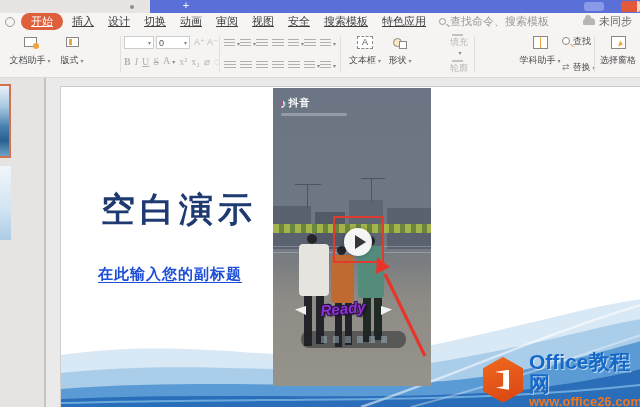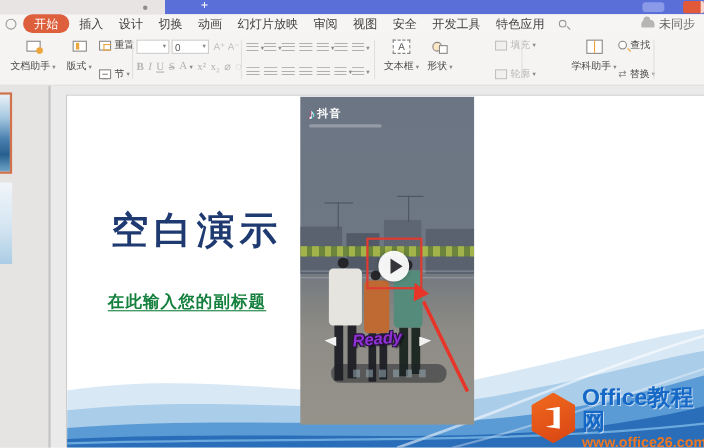--- a/index.html
+++ b/index.html
@@ -13,39 +13,39 @@
   .new-tab { position:absolute; left:176px; top:-1px; color:#fff; font-size:11px; line-height:13px; width:20px; text-align:center; }
   .mini-btn { position:absolute; top:2px; height:9px; border-radius:3px; }
   .btn-blue { left:584px; width:20px; background:#8a99e8; }
   .btn-orange { left:621px; top:1px; width:19px; height:11px; border-radius:2px; background:#e2593a;
     box-shadow: inset -10px 0 0 -7px rgba(255,255,255,.75); }
 
   
   .menubar { position:absolute; left:0; top:13px; width:640px; height:17px; background:#f7f5f4;
     display:flex; align-items:center; font-size:11px; color:#3f3f3f; }
   .menu-lead { width:10px; height:10px; border:1px solid #9a9896; border-radius:50%; margin:0 6px 0 5px; }
-  .menu-item { padding:1px 7px; white-space:nowrap; }
+  .menu-item { padding:1px 7px; white-space:nowrap;text-decoration:underline; }
   .menu-item.active { background:#dd5f3c; color:#fff; border-radius:9px; padding:1px 10px; margin-right:2px; }
   .menu-search { display:flex; align-items:center; color:#9a9896; margin-left:6px; white-space:nowrap; }
   .mag { width:7px; height:7px; border:1px solid #9a9896; border-radius:50%; position:relative; margin-right:4px; }
   .mag::after { content:""; position:absolute; left:6px; top:6px; width:4px; height:1px; background:#9a9896; transform:rotate(45deg); }
   .menu-right { margin-left:auto; display:flex; align-items:center; color:#666; white-space:nowrap; padding-right:8px; }
   .cloud { width:12px; height:7px; background:#b7b5b3; border-radius:4px 4px 1px 1px; position:relative; margin-right:4px; }
   .cloud::before { content:""; position:absolute; left:2px; top:-3px; width:6px; height:6px; border-radius:50%; background:#b7b5b3; }
   .caret { font-size:6px; color:#8a8886; margin-left:2px; }
 
   
   .toolbar { position:absolute; left:0; top:30px; width:640px; height:48px; background:#f6f4f3; border-bottom:1px solid #dddbd9; }
   .sep { position:absolute; top:6px; width:1px; height:36px; background:#e2e0de; }
   .bigbtn { position:absolute; top:3px; display:flex; flex-direction:column; align-items:center; }
   .bigbtn .lbl { font-size:9px; color:#4a4a4a; margin-top:3px; white-space:nowrap; }
   .icbox { width:20px; height:18px; display:flex; align-items:center; justify-content:center; }
   .stack { position:absolute; display:flex; flex-direction:column; justify-content:space-between; height:40px; top:4px; }
   .srow { display:flex; align-items:center; font-size:9px; color:#4a4a4a; white-space:nowrap; height:14px; }
-  .srow.dis { color:#b9b7b5; }
+  .srow.dis { color:#b9b7b5;flex-direction:column; }
   .srow .sic { margin-right:3px; }
 
   .mini-rect { width:13px; height:10px; border:1px solid #8a8885; background:#fff; position:relative; }
   .acc-star::after { content:""; position:absolute; right:-3px; bottom:-3px; width:6px; height:6px; background:#eda53c; border-radius:50%; }
   .acc-col::after { content:""; position:absolute; left:2px; top:1px; bottom:1px; width:3px; background:#eda53c; }
   .acc-arrow::after { content:""; position:absolute; left:3px; top:2px; width:6px; height:4px; border:1px solid #eda53c; border-right:none; }
   .acc-rows::after { content:""; position:absolute; left:2px; right:2px; top:3px; height:3px; border-top:1px solid #8a8885; border-bottom:1px solid #8a8885; }
   .ic-sm { width:11px; height:9px; border:1px solid #8a8885; background:#fff; position:relative; }
   .dis .ic-sm { border-color:#c4c2c0; background:#f2f0ef; }
   .ic-pic::after { content:""; position:absolute; left:1px; bottom:0; border-left:4px solid transparent; border-right:4px solid transparent; border-bottom:4px solid #7cae5a; }
@@ -73,21 +73,21 @@
   .workspace { position:absolute; left:0; top:78px; width:640px; height:329px; background:#ebeaea; }
   .panel { position:absolute; left:0; top:0; width:46px; height:329px; background:#e6e4e3; border-right:2px solid #c6c4c2; overflow:hidden; }
   .thumb { position:absolute; left:-120px; width:131px; height:74px; }
   .thumb1 { top:6px; border:2px solid #d0734d; background:linear-gradient(180deg,#e9f1f8 0%,#a6c8e1 30%,#497fae 58%,#27608f 78%,#6fa3c8 100%); }
   .thumb2 { top:88px; background:linear-gradient(180deg,#f0f5fa 0%,#d4e5f2 55%,#abcce5 100%); }
 
   .canvas { position:absolute; left:48px; top:0; width:592px; height:329px; }
   .slide { position:absolute; left:12px; top:8px; width:580px; height:321px; background:#fff; border-left:1px solid #cfcdcb; border-top:1px solid #cfcdcb; overflow:hidden; }
   .waves { position:absolute; left:0; bottom:0; width:580px; height:130px; }
   .slide-title { position:absolute; left:40px; top:100px; font-family:"DejaVu Serif","Liberation Serif",serif; font-weight:bold; font-size:34px; letter-spacing:5px; color:#1e3a70; }
-  .slide-sub { position:absolute; left:37px; top:178px; font-family:"DejaVu Serif","Liberation Serif",serif; font-weight:bold; font-size:15px; letter-spacing:1px; color:#15803d; text-decoration:underline; text-underline-offset:3px; }
+  .slide-sub { position:absolute; left:37px; top:178px; font-family:"DejaVu Serif","Liberation Serif",serif; font-weight:bold; font-size:15px; letter-spacing:1px; color:#1d4ed8; text-decoration:underline; text-underline-offset:3px; }
 
   
   .video { position:absolute; left:212px; top:1px; width:158px; height:298px; overflow:hidden;
     background:linear-gradient(180deg,#6b7583 0%,#6e7884 48%,#7a7d80 58%,#8e8c86 72%,#96938b 100%); }
   .vtop { position:absolute; left:7px; top:8px; display:flex; align-items:center; color:#fff; }
   .note { font-size:13px; line-height:13px; color:#fff; text-shadow:1px 0 rgba(0,242,234,.6),-1px 0 rgba(255,0,80,.5); margin-right:2px; }
   .vbrand { font-size:10px; font-weight:bold; letter-spacing:1px; }
   .vhandle { position:absolute; left:8px; top:25px; width:66px; height:3px; background:rgba(255,255,255,.28); border-radius:2px; }
   .bld { position:absolute; background:#59626e; }
   .crane-v { position:absolute; width:1px; background:#4a5560; }
@@ -135,59 +135,48 @@
   <div class="mini-btn btn-orange"></div>
 </div>
 
 <div class="menubar">
   <div class="menu-lead"></div>
   <div class="menu-item active">开始</div>
   <div class="menu-item">插入</div>
   <div class="menu-item">设计</div>
   <div class="menu-item">切换</div>
   <div class="menu-item">动画</div>
-  <div class="menu-item">幻灯片放映</div>
   <div class="menu-item">审阅</div>
   <div class="menu-item">视图</div>
   <div class="menu-item">安全</div>
-  <div class="menu-item">开发工具</div>
+  <div class="menu-item">搜索模板</div>
   <div class="menu-item">特色应用</div>
   <div class="menu-search">
     <span class="mag"></span>
+    <span>查找命令、搜索模板</span>
   </div>
   <div class="menu-right">
     <span class="cloud"></span>
     <span>未同步</span>
 
   </div>
 </div>
 
 <div class="toolbar">
   <div class="bigbtn" style="left:4px; width:52px;">
     <div class="icbox">
         <div class="mini-rect acc-star"></div>
       </div>
     <div class="lbl"><span>文档助手</span><span class="caret">▾</span></div>
   </div>
   <div class="bigbtn" style="left:56px; width:32px;">
     <div class="icbox">
         <div class="mini-rect acc-col"></div>
       </div>
     <div class="lbl"><span>版式</span><span class="caret">▾</span></div>
-  </div>
-  <div class="stack" style="left:90px;">
-    <div class="srow">
-        <span class="sic mini-rect acc-arrow" style="width:11px;height:9px;"></span>
-        <span>重置</span>
-      </div>
-    <div class="srow">
-        <span class="sic mini-rect acc-rows" style="width:11px;height:9px;"></span>
-        <span>节</span>
-        <span class="caret">▾</span>
-      </div>
   </div>
   <div class="sep" style="left:120px;"></div>
 
   <div class="combo" style="left:124px; width:30px;">
       <span></span>
       <span class="caret">▾</span>
     </div>
   <div class="combo" style="left:156px; width:34px;">
       <span>0</span>
       <span class="caret">▾</span>
@@ -297,20 +286,26 @@
         <span class="sic find-ic"></span>
         <span>查找</span>
       </div>
     <div class="srow">
         <span class="sic" style="font-size:9px;color:#8a8885;">⇄</span>
         <span>替换</span>
         <span class="caret">▾</span>
       </div>
   </div>
   <div class="sep" style="left:594px;"></div>
+  <div class="bigbtn" style="left:598px; width:40px;">
+    <div class="icbox">
+        <div class="selp-ic"></div>
+      </div>
+    <div class="lbl"><span>选择窗格</span></div>
+  </div>
 </div>
 
 <div class="workspace">
   <div class="panel">
     <div class="thumb thumb1"></div>
     <div class="thumb thumb2"></div>
   </div>
 
   <div class="canvas">
     <div class="slide">

